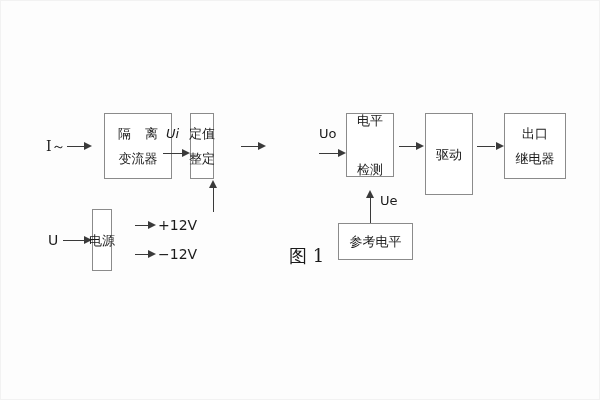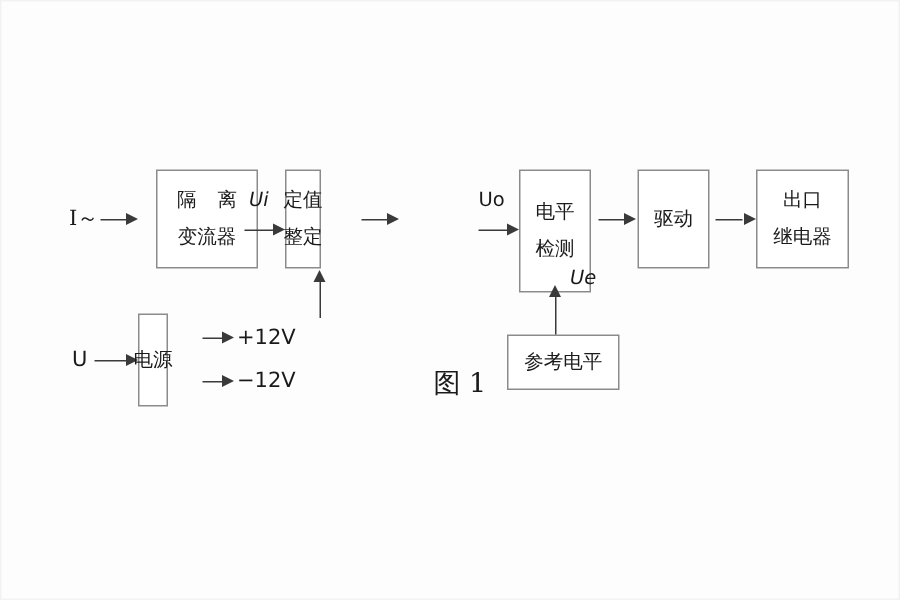--- a/index.html
+++ b/index.html
@@ -111,29 +111,29 @@
   </div>
 
   <div class="hline" style="left:240px; top:145px; width:18px;"></div>
   <div class="arrow-r" style="left:257px; top:141px;"></div>
 
 
   <div class="label" style="left:318px; top:126px;">Uo</div>
   <div class="hline" style="left:318px; top:152px; width:20px;"></div>
   <div class="arrow-r" style="left:337px; top:148px;"></div>
 
-  <div class="box" style="left:345px; top:112px; width:48px; height:82px;">
+  <div class="box" style="left:345px; top:112px; width:48px; height:64px;justify-content:space-between;">
     <span class="ln">电平</span>
     <span class="ln">检测</span>
   </div>
 
   <div class="hline" style="left:398px; top:145px; width:18px;"></div>
   <div class="arrow-r" style="left:415px; top:141px;"></div>
 
-  <div class="box single" style="left:424px; top:112px; width:48px; height:66px;">
+  <div class="box single" style="left:424px; top:112px; width:48px; height:82px;">
     <span class="ln">驱动</span>
   </div>
 
   <div class="hline" style="left:476px; top:145px; width:18px;"></div>
   <div class="arrow-r" style="left:495px; top:141px;"></div>
 
   <div class="box" style="left:503px; top:112px; width:62px; height:66px;">
     <span class="ln">出口</span>
     <span class="ln">继电器</span>
   </div>
@@ -159,15 +159,15 @@
   <div class="arrow-u" style="left:208px; top:179px;"></div>
 
   <div class="label serif" style="left:288px; top:246px; font-size:18px;">图 1</div>
 
   <div class="box single" style="left:337px; top:222px; width:75px; height:37px;">
     <span class="ln">参考电平</span>
   </div>
 
   <div class="vline" style="left:369px; top:196px; height:26px;"></div>
   <div class="arrow-u" style="left:365px; top:189px;"></div>
-  <div class="label" style="left:379px; top:178px;font-style:italic;">Ue</div>
+  <div class="label" style="left:379px; top:193px;">Ue</div>
 
 </div>
 
 </body></html>

